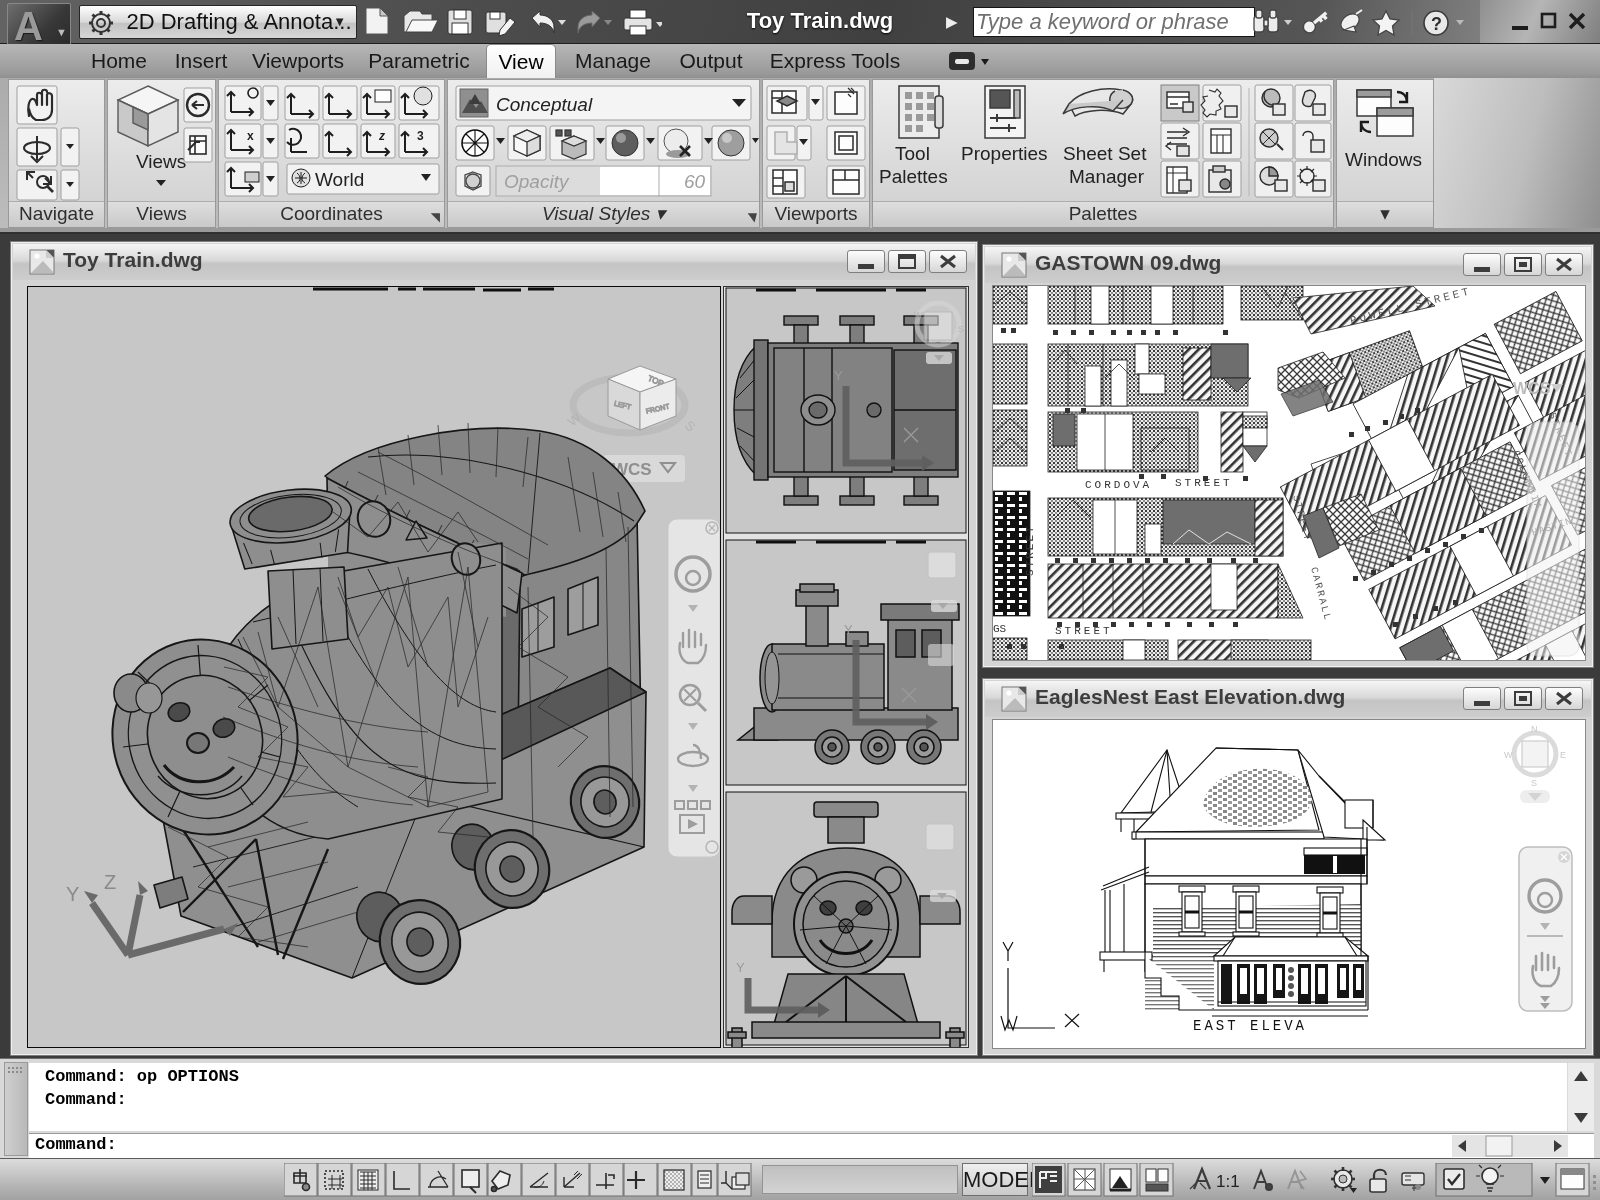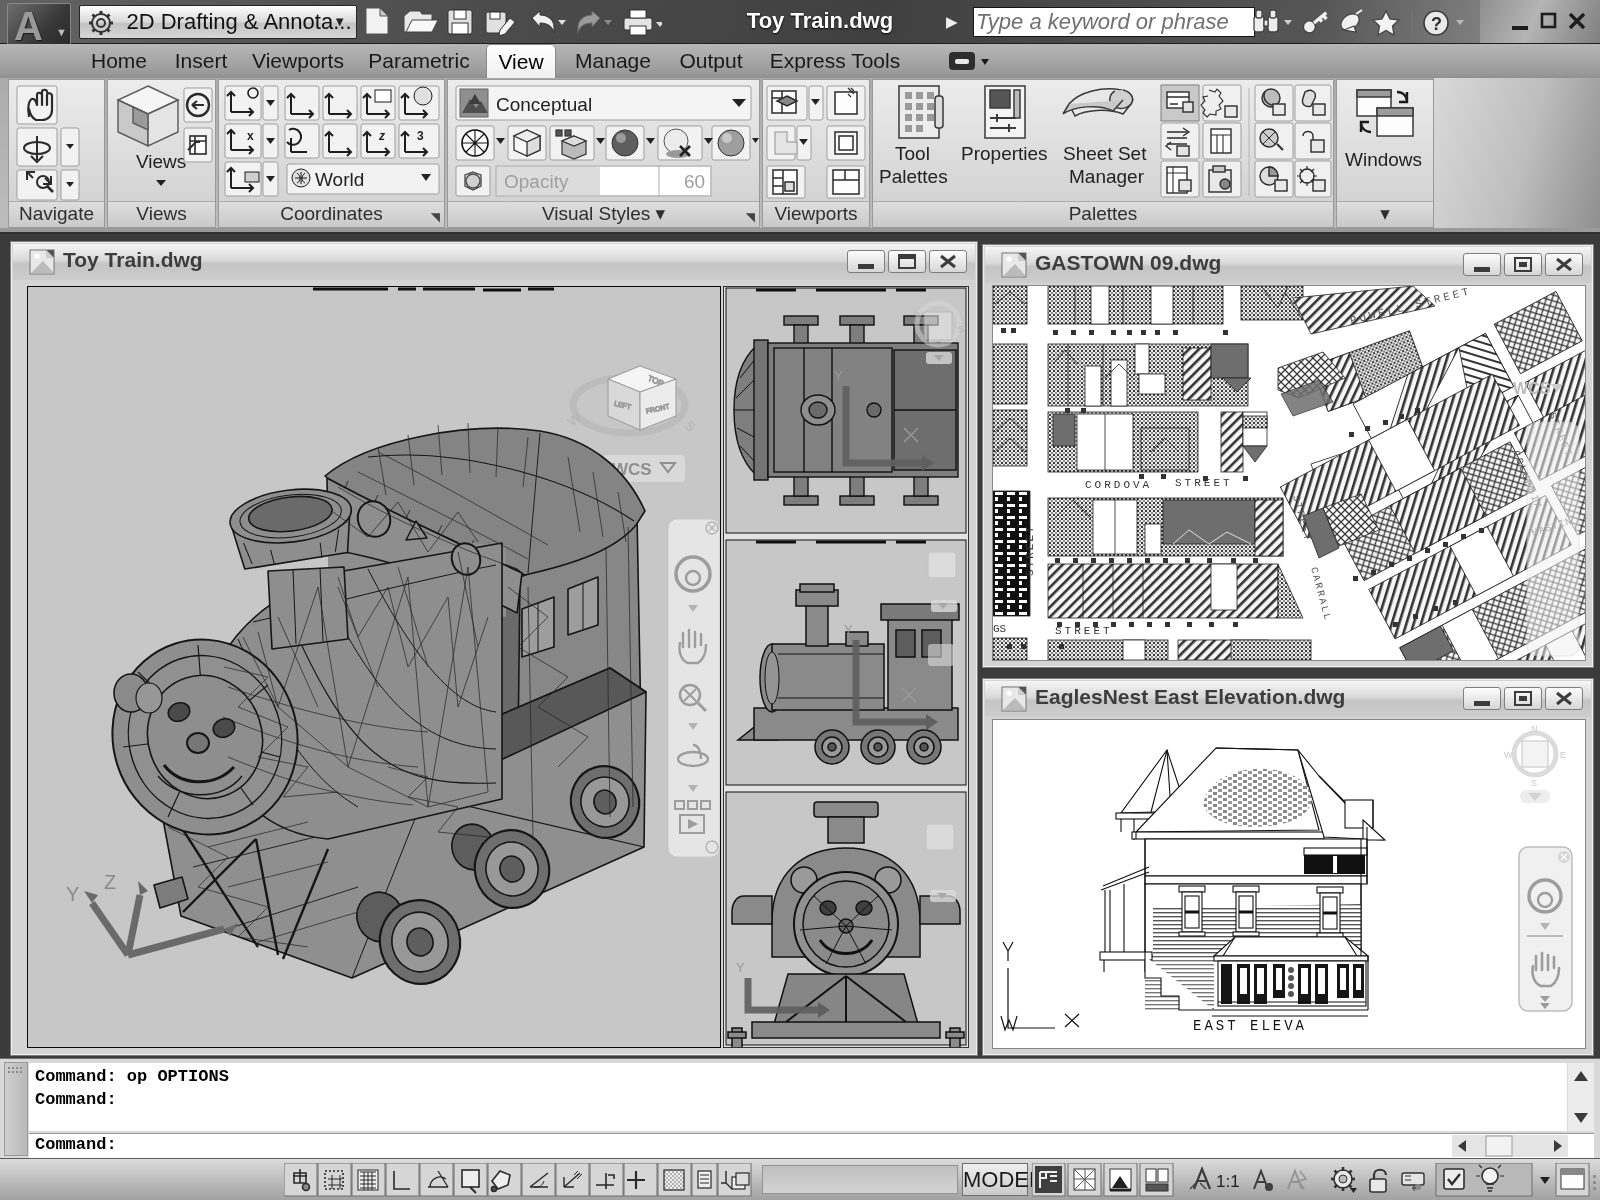--- a/index.html
+++ b/index.html
@@ -70,21 +70,21 @@
   border-radius:3px; }
 .winbtn svg { position:absolute; left:0; top:0; }
 .canvas { position:absolute; background:#c7c7c7; border:1px solid #0a0a0a; }
 
 #cmdarea { position:absolute; left:0; top:1058px; width:1600px; height:100px;
   background:#d9d9d9; border-top:1px solid #707070; }
 #cmdgrip { position:absolute; left:4px; top:3px; width:24px; height:94px;
   background:linear-gradient(90deg,#cfcfcf,#b9b9b9); border:1px solid #9a9a9a; }
 #cmdhist { position:absolute; left:29px; top:4px; width:1538px; height:68px;
   background:#fff; font-family:"Liberation Mono",monospace; font-weight:bold;
-  font-size:17px; color:#000; padding:2px 6px; line-height:23px; }
+  font-size:17px; color:#000; padding:2px 16px; line-height:23px; }
 #cmdline { position:absolute; left:29px; top:74px; width:1565px; height:25px;
   background:#fff; border-top:1px solid #999;
   font-family:"Liberation Mono",monospace; font-weight:bold; font-size:17px;
   color:#000; padding:1px 6px; }
 #cmdvsb { position:absolute; left:1568px; top:4px; width:26px; height:68px;
   background:#ececec; }
 #cmdhsb { position:absolute; left:1452px; top:76px; width:116px; height:22px;
   background:#e4e4e4; }
 
 #statusbar { position:absolute; left:0; top:1158px; width:1600px; height:42px;
@@ -294,21 +294,21 @@
           <path d="M47 58 l9 0 -4.5 6 z"></path>
           <path d="M47 96 l9 0 -4.5 6 z"></path>
           <path d="M202 94 l10 0 -5 7 z"></path>
         </g>
       <circle cx="82" cy="98" r="9" fill="#e0e0e0" stroke="#1e1e1e"></circle>
       <path d="M76 98 h12 M82 92 v12 M78 93 c4 3 4 8 0 10 M86 93 c-4 3 -4 8 0 10" stroke="#1e1e1e" fill="none" stroke-width="1"></path>
       <text x="96" y="106" font-size="19" fill="#222">World</text>
     </svg>
     <div class="plabel">Coordinates<span class="pexp">◥</span></div>
   </div>
-  <div class="panel" style="left:447px;width:313px;">
+  <div class="panel" style="left:447px;width:313px;font-style:italic;">
     <svg width="311" height="122" viewBox="0 0 311 122">
       <rect x="8" y="6" width="295" height="34" rx="2" fill="#f4f4f4" stroke="#9f9f9f"></rect>
       <rect x="12" y="9" width="28" height="28" fill="#8f8f8f" stroke="#666"></rect>
       <path d="M14 33 l8 -14 6 9 5 -7 7 12 z" fill="#4f4f4f"></path>
       <path d="M27 14 l6 10 -12 0 z" fill="#3c3c3c"></path>
       <text x="48" y="31" font-size="19" fill="#222">Conceptual</text>
       <path d="M284 19 l14 0 -7 8 z" fill="#222"></path>
       <g fill="#f2f2f2" stroke="#9f9f9f">
         <rect x="8" y="46" width="38" height="34" rx="2"></rect>
           <rect x="60" y="46" width="38" height="34" rx="2"></rect>

